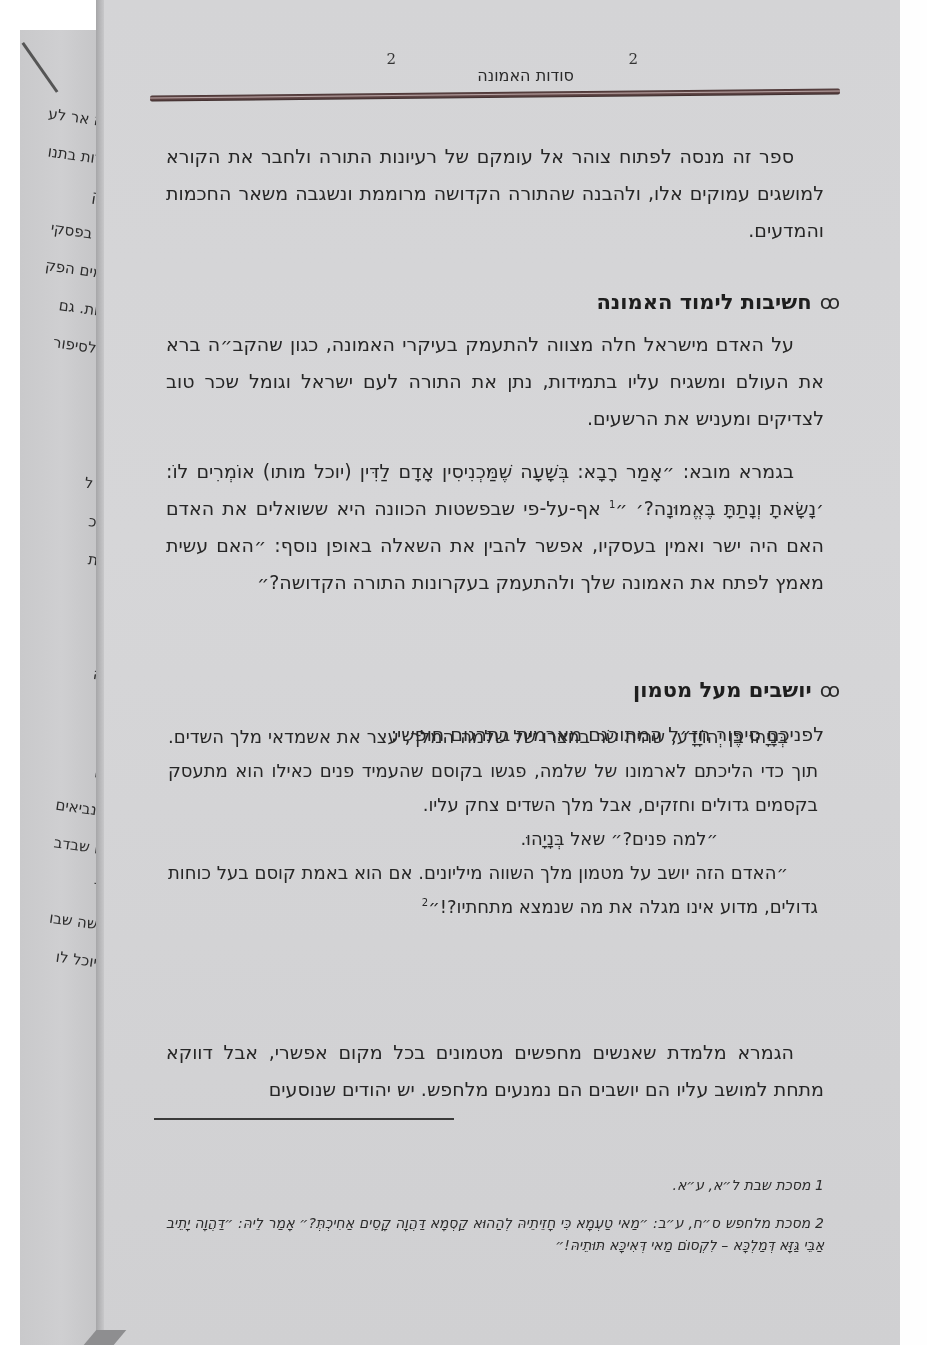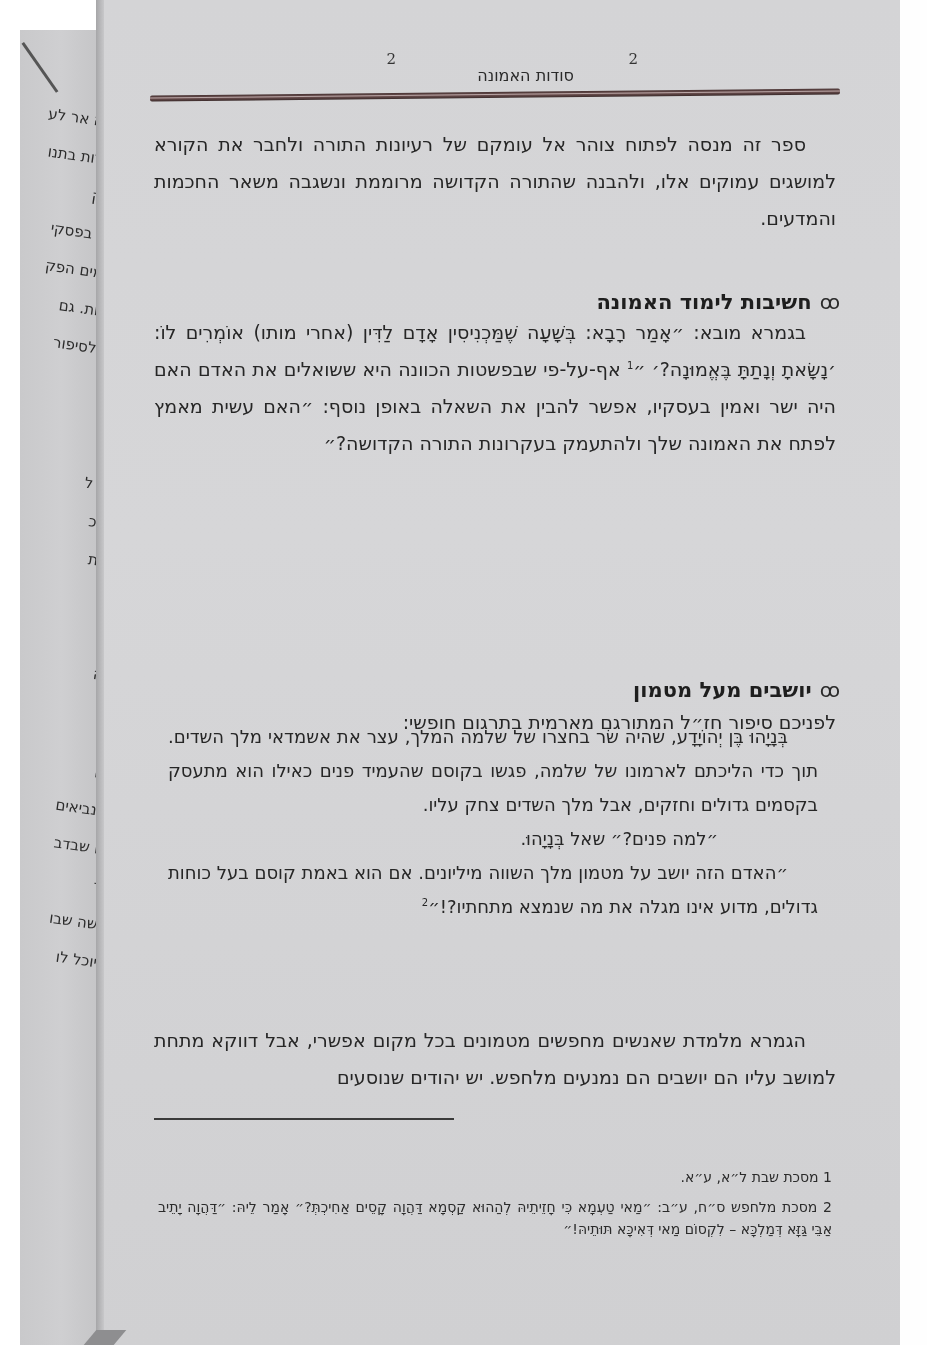--- a/index.html
+++ b/index.html
@@ -53,36 +53,36 @@
     .head-rule {
       position: absolute; top: 92px; left: 46px; width: 690px; height: 6px;
       background: linear-gradient(180deg, #4a3535 0%, #6d5050 50%, #3a2a2a 100%);
       border-radius: 2px; transform: skewY(-0.6deg);
     }
     .head-rule::after { content: ""; position: absolute; left: 0; top: 2px; width: 100%; height: 1px; background: #b9a6a6; }
     .text {
       position: absolute; right: 60px; width: 690px; direction: rtl; text-align: justify;
       font-family: "DejaVu Sans", sans-serif; font-size: 19px; color: #262626; line-height: 37px;
     }
-    .text p { margin: 4px; }
+    .text p { margin: 16px; }
     .indent { text-indent: 30px; }
     .heading {
       position: absolute; right: 60px; direction: rtl; font-family: "DejaVu Sans", sans-serif;
       font-weight: bold; font-size: 21px; color: #1e1e1e; white-space: nowrap;
     }
     .heading .orn { font-weight: normal; font-size: 20px; margin-left: 8px; color: #2a2a2a; }
     .story { position: absolute; right: 82px; width: 650px; direction: rtl; text-align: justify;
       font-family: "DejaVu Sans", sans-serif; font-size: 18px; color: #262626; line-height: 34px; }
     .story p { margin: 0; }
     .story .q { padding-right: 100px; }
     sup { font-size: 10px; vertical-align: super; line-height: 0; }
     .fn-rule { position: absolute; left: 50px; top: 1118px; width: 300px; height: 2px; background: #3a3a3a; }
     .footnotes { position: absolute; right: 60px; top: 1158px; width: 690px; direction: rtl; text-align: justify;
       font-family: "DejaVu Sans", sans-serif; font-size: 14px; color: #2b2b2b; line-height: 22px; }
-    .footnotes p { margin: 8px; }
+    .footnotes p { margin: 16px; font-style: italic; }
     .bottom-corner { position: absolute; left: 90px; top: 1330px; width: 30px; height: 15px; background: #8e8e90; transform: skewX(-40deg); }
   </style>
 </head>
 <body>
 
 <div class="prev-page">
   <div class="rule"></div>
   <div class="prev-lines">
     <div>להדה אר לע</div>
     <div>במדלות בתנו</div>
@@ -121,21 +121,22 @@
 
   <div class="text" style="top:122px;">
     <p class="indent">ספר זה מנסה לפתוח צוהר אל עומקם של רעיונות התורה ולחבר את הקורא למושגים עמוקים אלו, ולהבנה שהתורה הקדושה מרוממת ונשגבה משאר החכמות והמדעים.</p>
   </div>
 
   <div class="heading" style="top:290px;">
     <span class="orn">ꝏ</span><span>חשיבות לימוד האמונה</span>
   </div>
 
   <div class="text" style="top:310px;">
-    <p class="indent"><span>בגמרא מובא: ״אָמַר רָבָא: בְּשָׁעָה שֶׁמַּכְנִיסִין אָדָם לַדִּין (אחרי מותו) אוֹמְרִים לוֹ: ׳נָשָׂאתָ וְנָתַתָּ בֶּאֱמוּנָה?׳ ״</span><sup>1</sup><span> אף-על-פי שבפשטות הכוונה היא ששואלים את האדם האם היה ישר ואמין בעסקיו, אפשר להבין את השאלה באופן נוסף: ״האם עשית מאמץ לפתח את האמונה שלך ולהתעמק בעקרונות התורה הקדושה?״</span></p>
+    <p class="indent">על האדם מישראל חלה מצווה להתעמק בעיקרי האמונה, כגון שהקב״ה ברא את העולם ומשגיח עליו בתמידות, נתן את התורה לעם ישראל וגומל שכר טוב לצדיקים ומעניש את הרשעים.</p>
+    <p class="indent"><span>בגמרא מובא: ״אָמַר רָבָא: בְּשָׁעָה שֶׁמַּכְנִיסִין אָדָם לַדִּין (יוכל מותו) אוֹמְרִים לוֹ: ׳נָשָׂאתָ וְנָתַתָּ בֶּאֱמוּנָה?׳ ״</span><sup>1</sup><span> אף-על-פי שבפשטות הכוונה היא ששואלים את האדם האם היה ישר ואמין בעסקיו, אפשר להבין את השאלה באופן נוסף: ״האם עשית מאמץ לפתח את האמונה שלך ולהתעמק בעקרונות התורה הקדושה?״</span></p>
   </div>
 
   <div class="heading" style="top:646px;margin-top:32px;">
     <span class="orn">ꝏ</span><span>יושבים מעל מטמון</span>
   </div>
 
   <div class="text" style="top:700px;">
     <p>לפניכם סיפור חז״ל המתורגם מארמית בתרגום חופשי:</p>
   </div>
 

